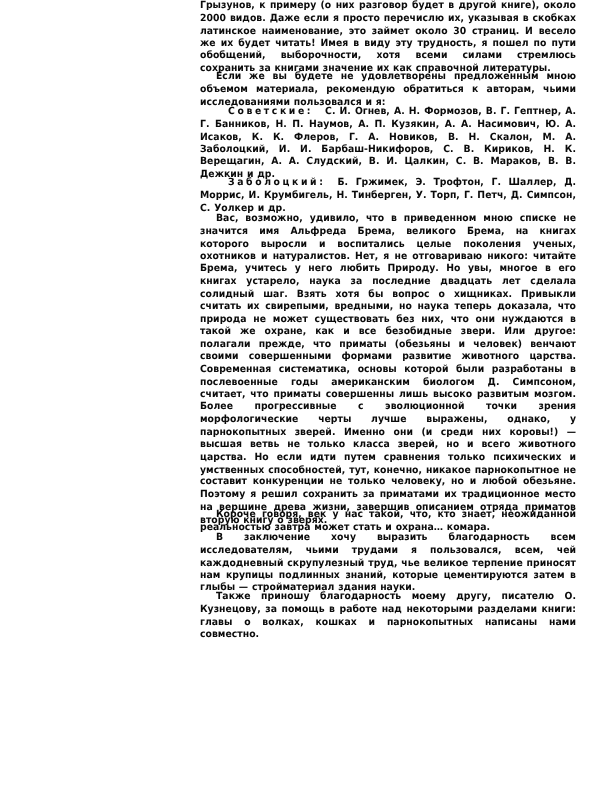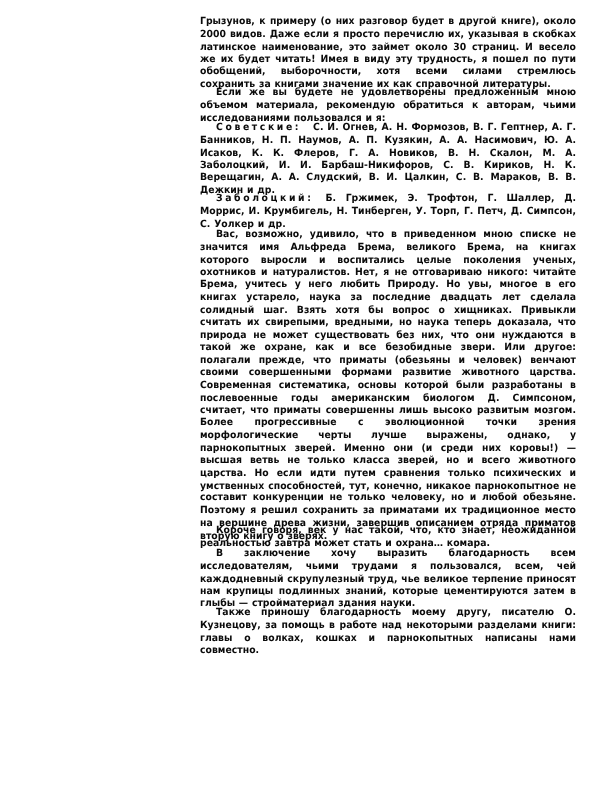--- a/index.html
+++ b/index.html
@@ -17,21 +17,21 @@
   #page {
     position: relative;
     width: 600px;
     height: 806px;
     background: #ffffff;
   }
 
   #text-column {
     position: absolute;
     left: 200px;
-    top: 16px;
+    top: 0;
     width: 376px;
   }
 
   .para {
     margin: 0;
     padding: 0;
     color: #0b0b0b;
     font-weight: bold;
     font-size: 9.3px;
     line-height: 11.83px;
@@ -46,20 +46,21 @@
   }
 
   .para.indent {
     text-indent: 16px;
   }
 
   
   .runin {
     letter-spacing: 2.6px;
     font-weight: bold;
+    margin-left: 12px;
   }
 </style>
 </head>
 <body>
 
 <div id="page">
   <div id="text-column">
 
     <p class="para">Грызунов, к примеру (о них разговор будет в другой книге), около 2000 видов. Даже если я просто перечислю их, указывая в скобках латинское наименование, это займет около 30 страниц. И весело же их будет читать! Имея в виду эту трудность, я пошел по пути обобщений, выборочности, хотя всеми силами стремлюсь сохранить за книгами значение их как справочной литературы.</p>
 

